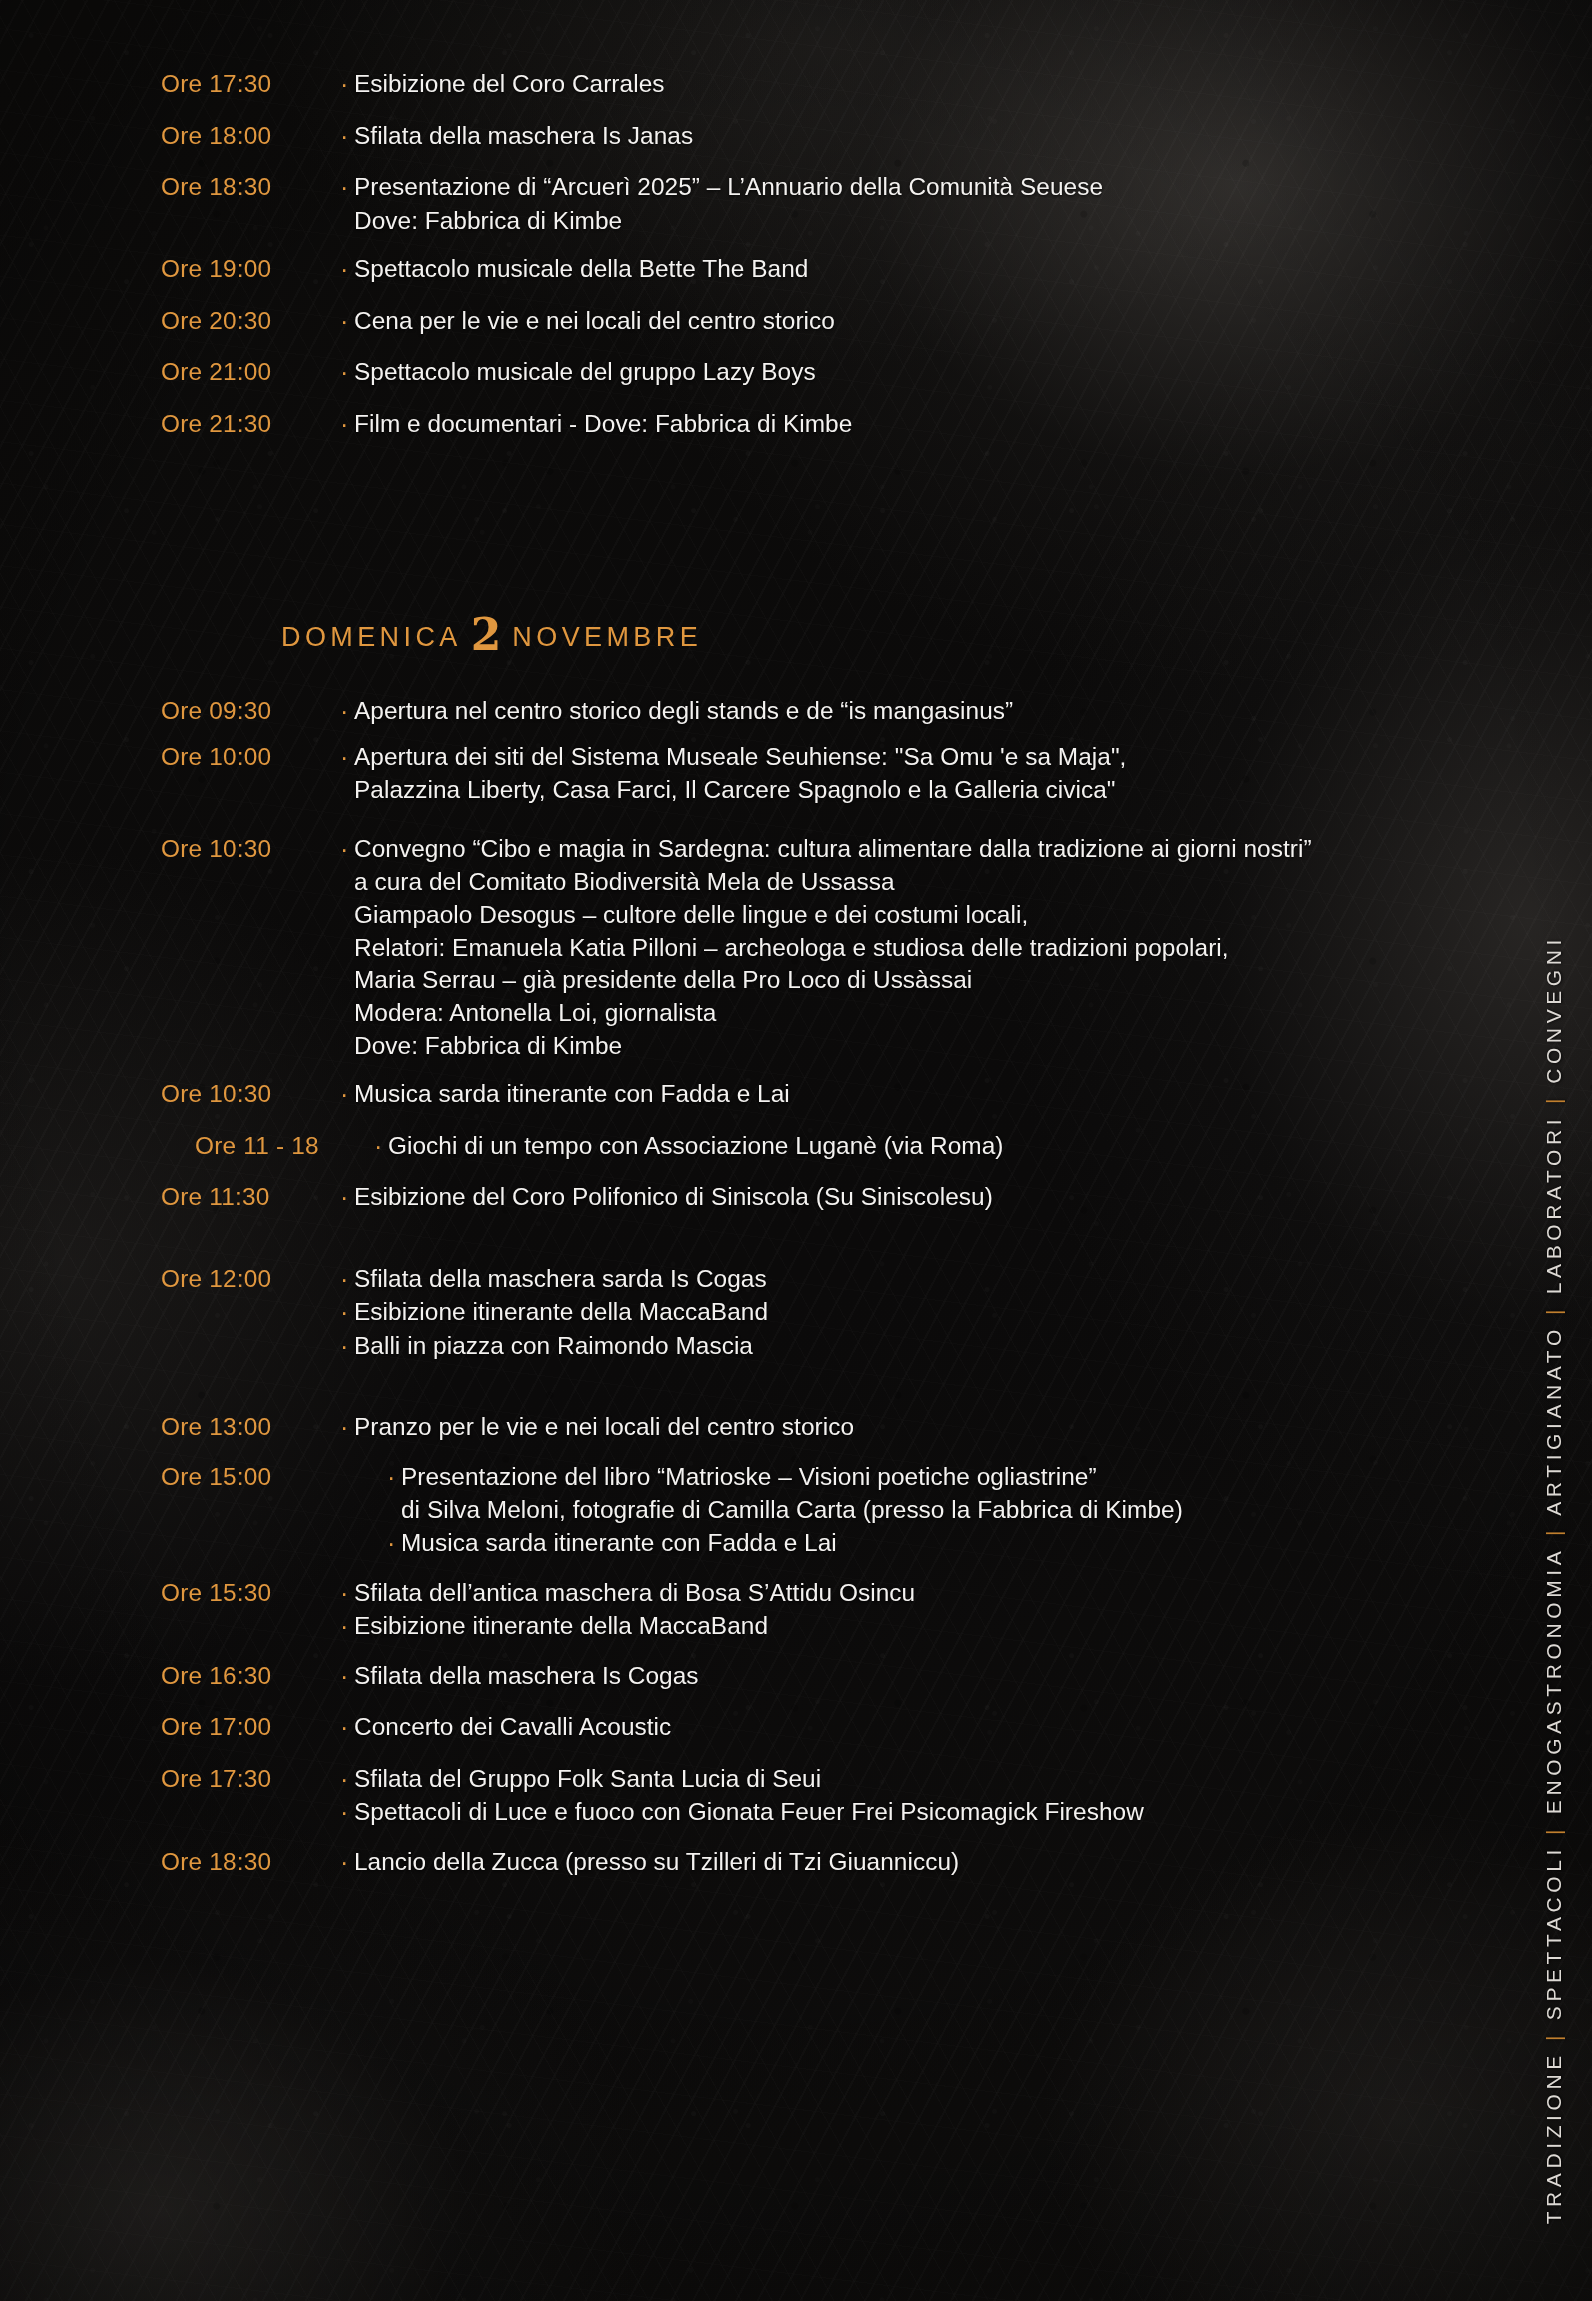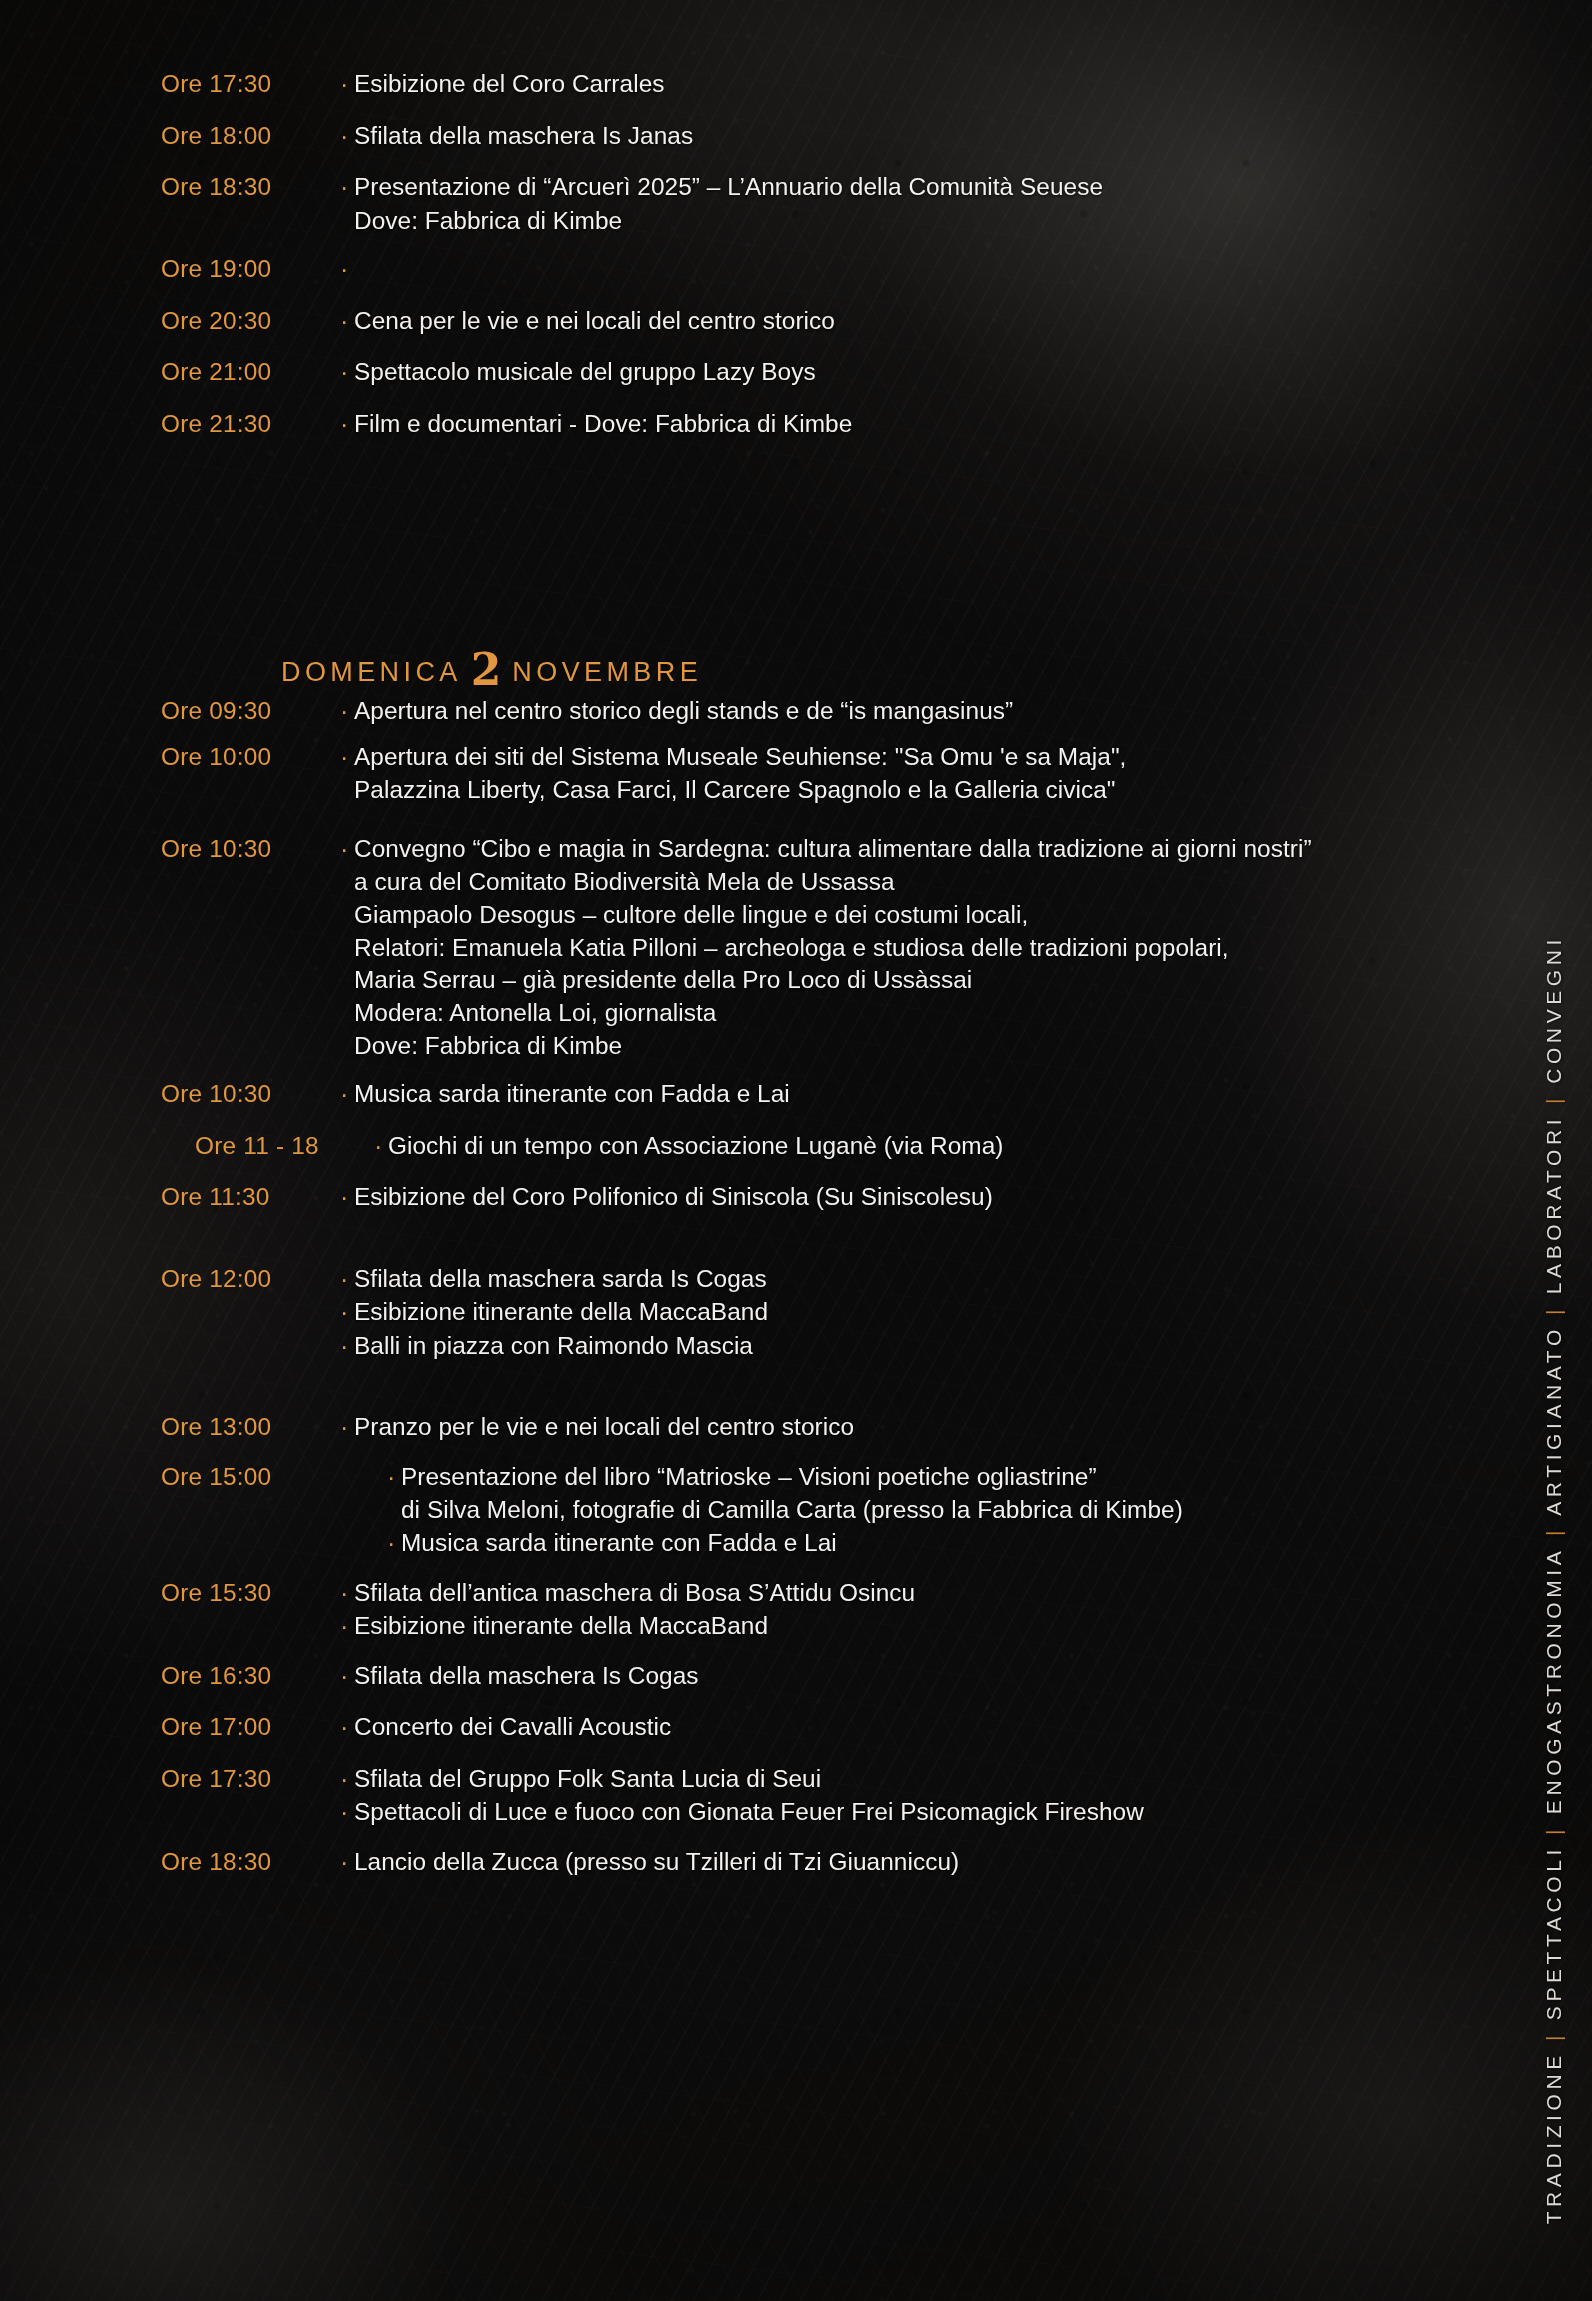--- a/index.html
+++ b/index.html
@@ -206,20 +206,21 @@
               <span class="evt-text">Presentazione di “Arcuerì 2025” – L’Annuario della Comunità Seuese</span>
             </div>
             <div class="sub">Dove: Fabbrica di Kimbe</div>
           </div>
         </div>
         <div class="row" style="margin-top: 16px;">
           <div class="time">Ore 19:00</div>
           <div class="events">
             <div class="evt">
               <span class="dot">·</span>
+              <span class="evt-text">Spettacolo musicale della Bette The Band</span>
             </div>
           </div>
         </div>
         <div class="row" style="margin-top: 18px;">
           <div class="time">Ore 20:30</div>
           <div class="events">
             <div class="evt">
               <span class="dot">·</span>
               <span class="evt-text">Cena per le vie e nei locali del centro storico</span>
             </div>
@@ -239,21 +240,21 @@
           <div class="events">
             <div class="evt">
               <span class="dot">·</span>
               <span class="evt-text">Film e documentari  - Dove: Fabbrica di Kimbe</span>
             </div>
           </div>
         </div>
       </div>
 
     <div id="dayheading-slot">
-        <div class="day-heading" style="position: absolute; top: 640px;">
+        <div class="day-heading" style="position: absolute; top: 605px;">
           <span>DOMENICA</span>
           <span class="dnum">2</span>
           <span>NOVEMBRE</span>
         </div>
       </div>
 
     <div class="schedule" id="day2" style="top:695px;">
         <div class="row">
           <div class="time">Ore 09:30</div>
           <div class="events">

